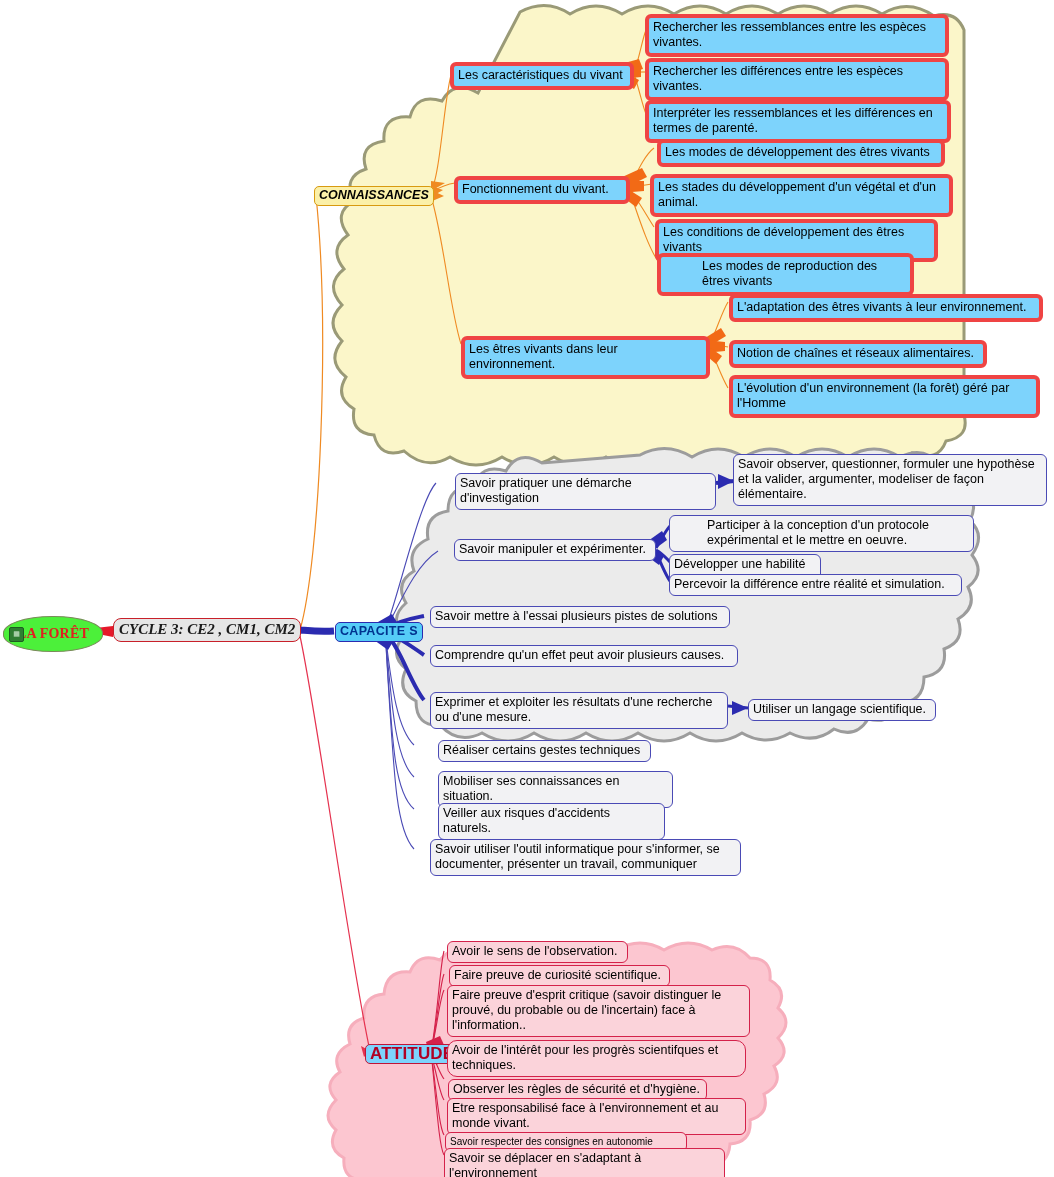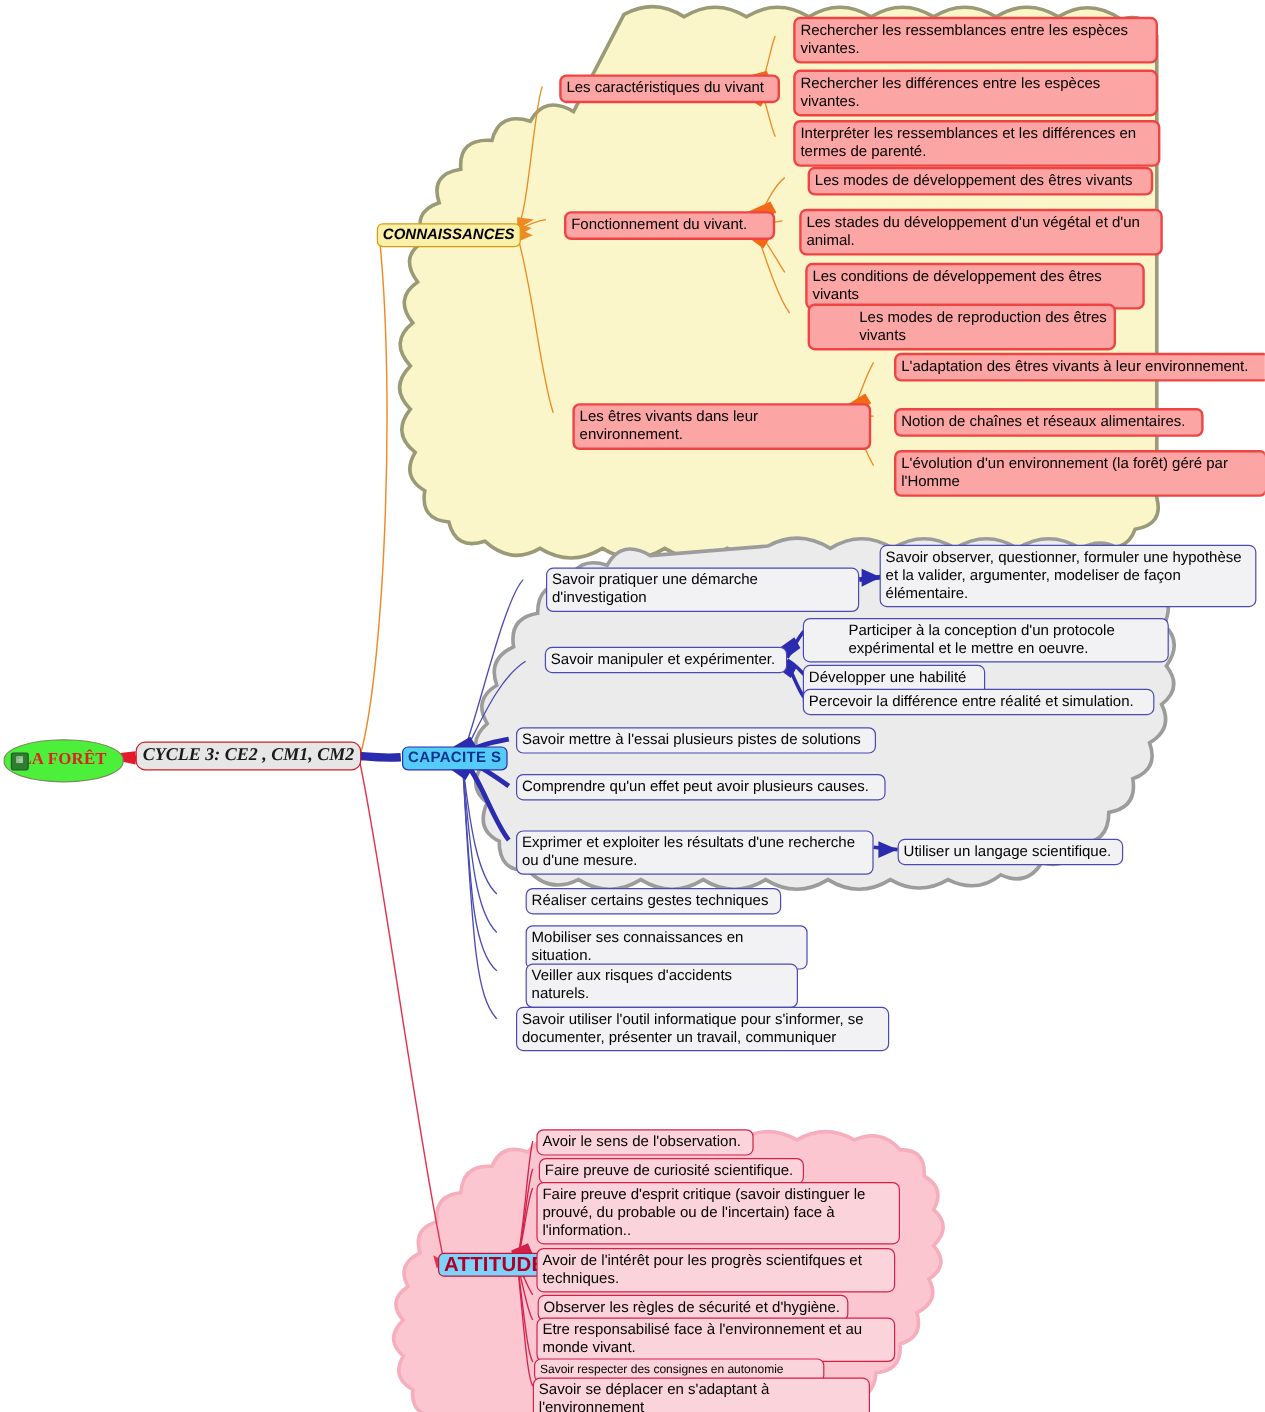--- a/index.html
+++ b/index.html
@@ -4,21 +4,21 @@
 <style>
   html,body{margin:0;padding:0;background:#ffffff;}
   body{width:1054px;height:1177px;position:relative;overflow:hidden;
        font-family:"Liberation Sans","DejaVu Sans",sans-serif;}
   #stage{position:absolute;left:0;top:0;width:1054px;height:1177px;}
   svg.layer{position:absolute;left:0;top:0;width:1054px;height:1177px;pointer-events:none;}
 
   .node{position:absolute;box-sizing:border-box;border-radius:6px;
         padding:2px 4px 3px 4px;line-height:15px;font-size:12.5px;color:#000;
         white-space:pre-wrap;}
-  .nY{border:2px solid #ef4444;background:#fca5a5;margin-left:16px;}
+  .nY{border:4px solid #ef4444;background:#7dd3fc;}
   .nB{border:1px solid #4a4ab5;background:#f2f2f4;}
   .nR{border:1px solid #d4214a;background:#fbd3da;}
 
   
   .chip{position:absolute;box-sizing:border-box;border-radius:5px;
         font-size:12.5px;font-weight:bold;padding:1px 4px 2px 4px;line-height:15px;}
   .chipY{border:1.4px solid #d89a10;background:#fbf0a8;color:#000;font-style:italic;}
   .chipB{border:1.4px solid #2b2bb0;background:#55ccf7;color:#00338f;letter-spacing:.3px;}
   .chipR{border:1.4px solid #c01437;background:#7dd3fc;color:#b00024;
          font-size:17px;letter-spacing:.2px;}
@@ -218,19 +218,19 @@
 
   <div class="node nB" style="left:438px;top:740px;width:213px;">Réaliser certains gestes techniques</div>
   <div class="node nB" style="left:438px;top:771px;width:235px;">Mobiliser ses connaissances en situation.</div>
   <div class="node nB" style="left:438px;top:803px;width:227px;">Veiller aux risques d'accidents naturels.</div>
 
   <div class="node nB" style="left:430px;top:839px;width:311px;">Savoir utiliser l'outil informatique pour s'informer, se documenter, présenter un travail, communiquer</div>
 
   <div class="node nR" style="left:447px;top:941px;width:181px;">Avoir le sens de l'observation.</div>
   <div class="node nR" style="left:449px;top:965px;width:221px;">Faire preuve de curiosité scientifique.</div>
   <div class="node nR" style="left:447px;top:985px;width:303px;">Faire preuve d'esprit critique (savoir distinguer le prouvé, du probable ou de l'incertain) face à l'information..</div>
-  <div class="node nR" style="left:447px;top:1040px;width:299px;">Avoir de l'intérêt pour les progrès scientifques et techniques.</div>
+  <div class="node nR" style="left:447px;top:1040px;width:299px;border-radius:10px;">Avoir de l'intérêt pour les progrès scientifques et techniques.</div>
   <div class="node nR" style="left:448px;top:1079px;width:259px;">Observer les règles de sécurité et d'hygiène.</div>
   <div class="node nR" style="left:447px;top:1098px;width:299px;">Etre responsabilisé face à l'environnement et au monde vivant.</div>
   <div class="node nR" style="left:445px;top:1132px;width:242px;font-size:10px;line-height:13px;">Savoir respecter des consignes en autonomie</div>
   <div class="node nR" style="left:444px;top:1148px;width:281px;">Savoir se déplacer en s'adaptant à l'environnement</div>
 
 </div>
 
 </body></html>

